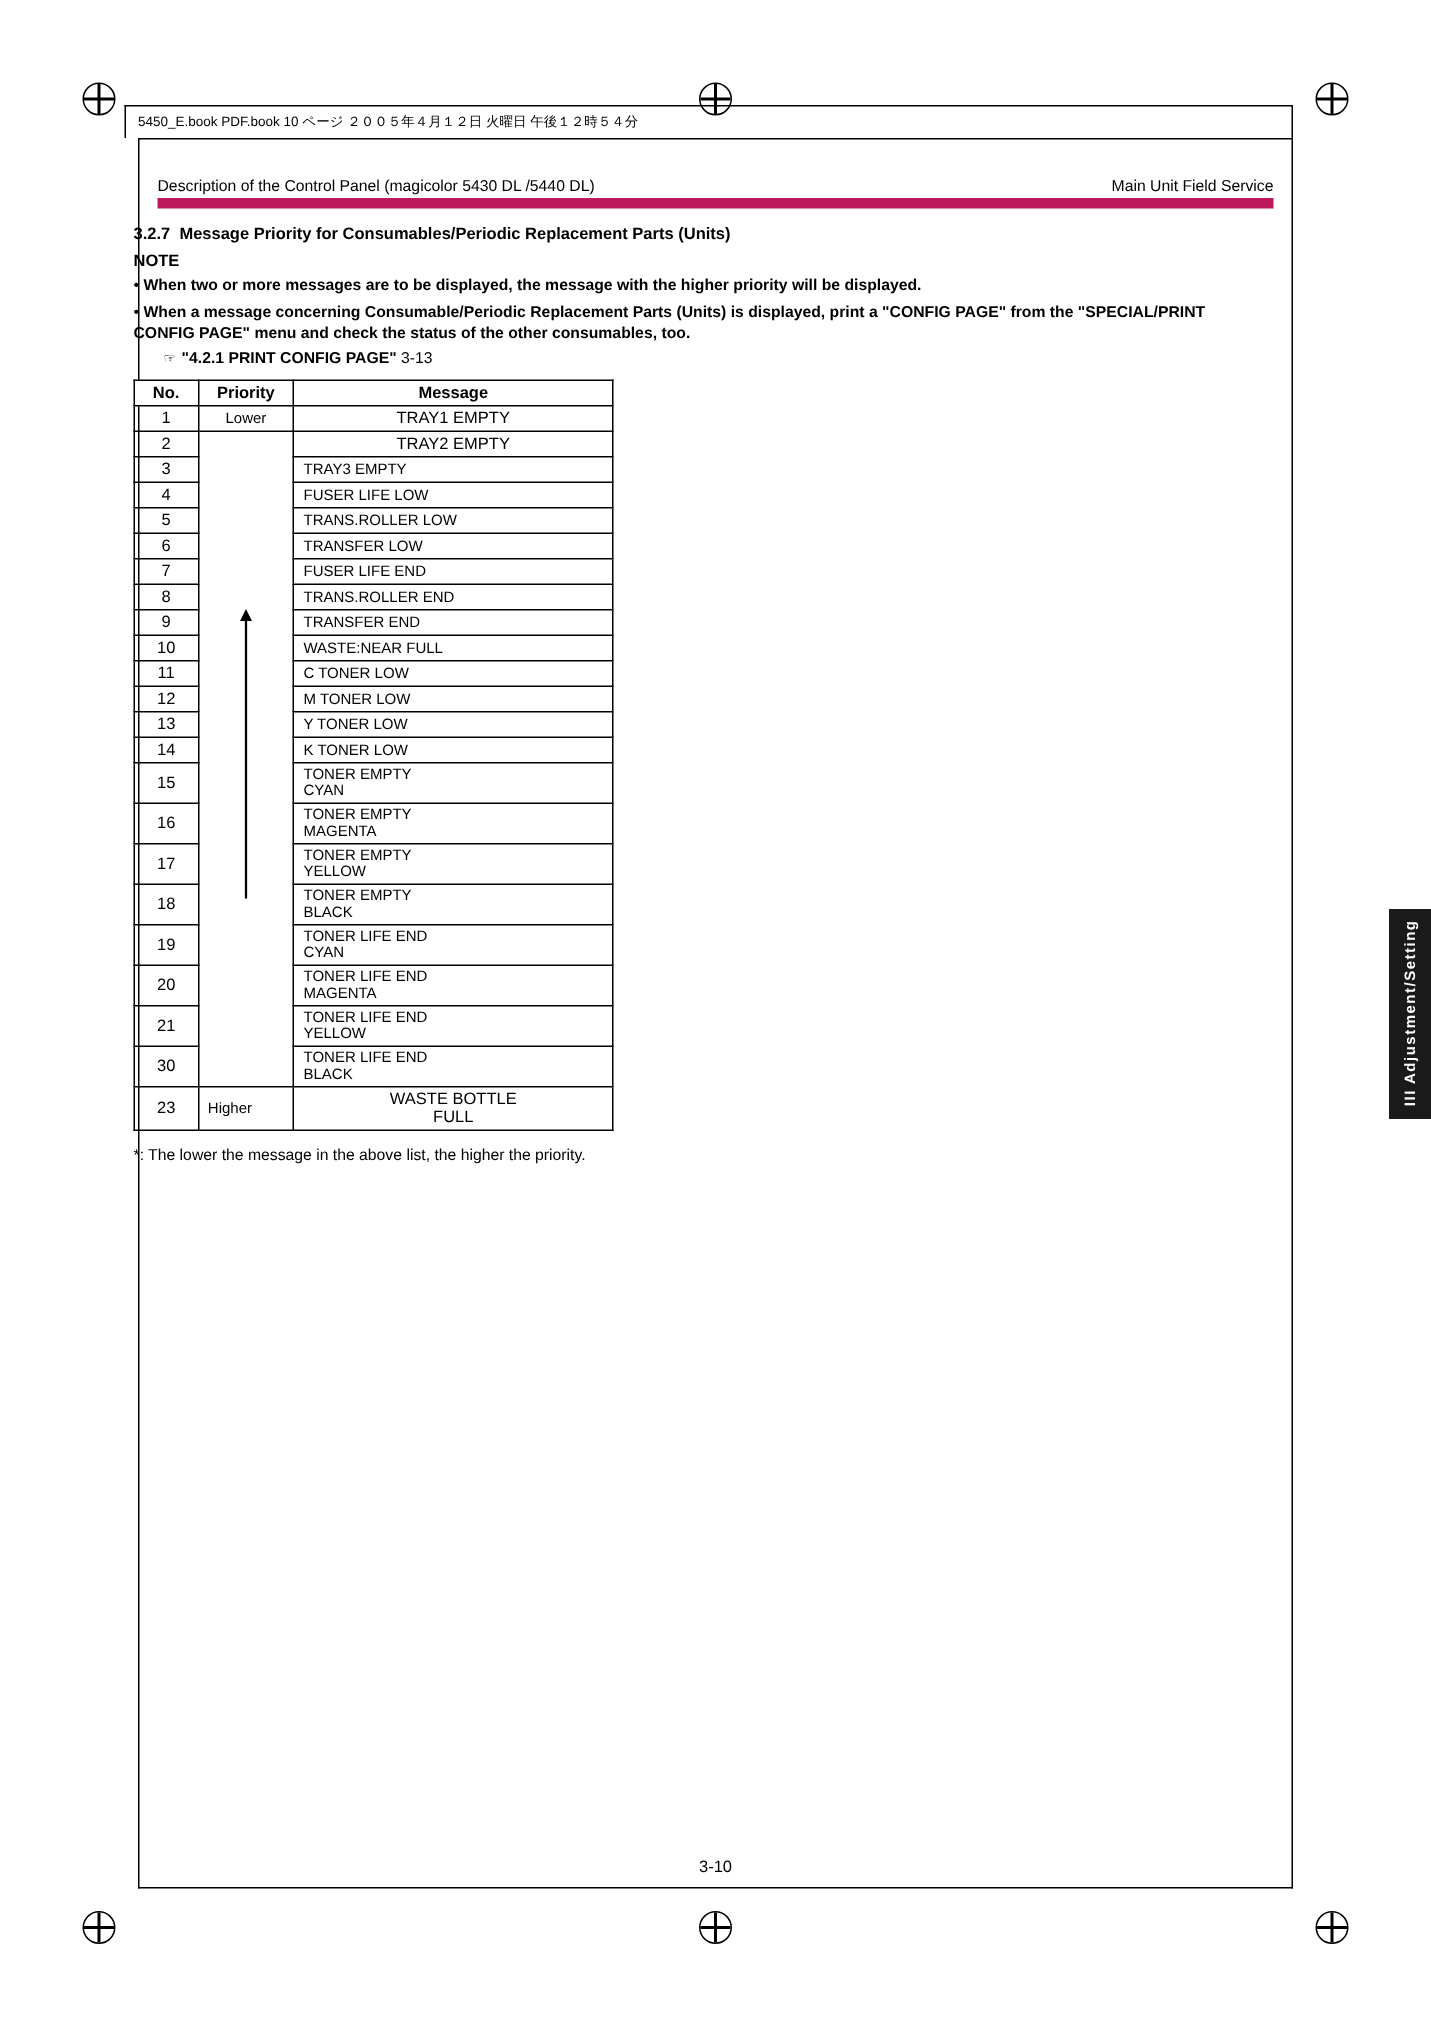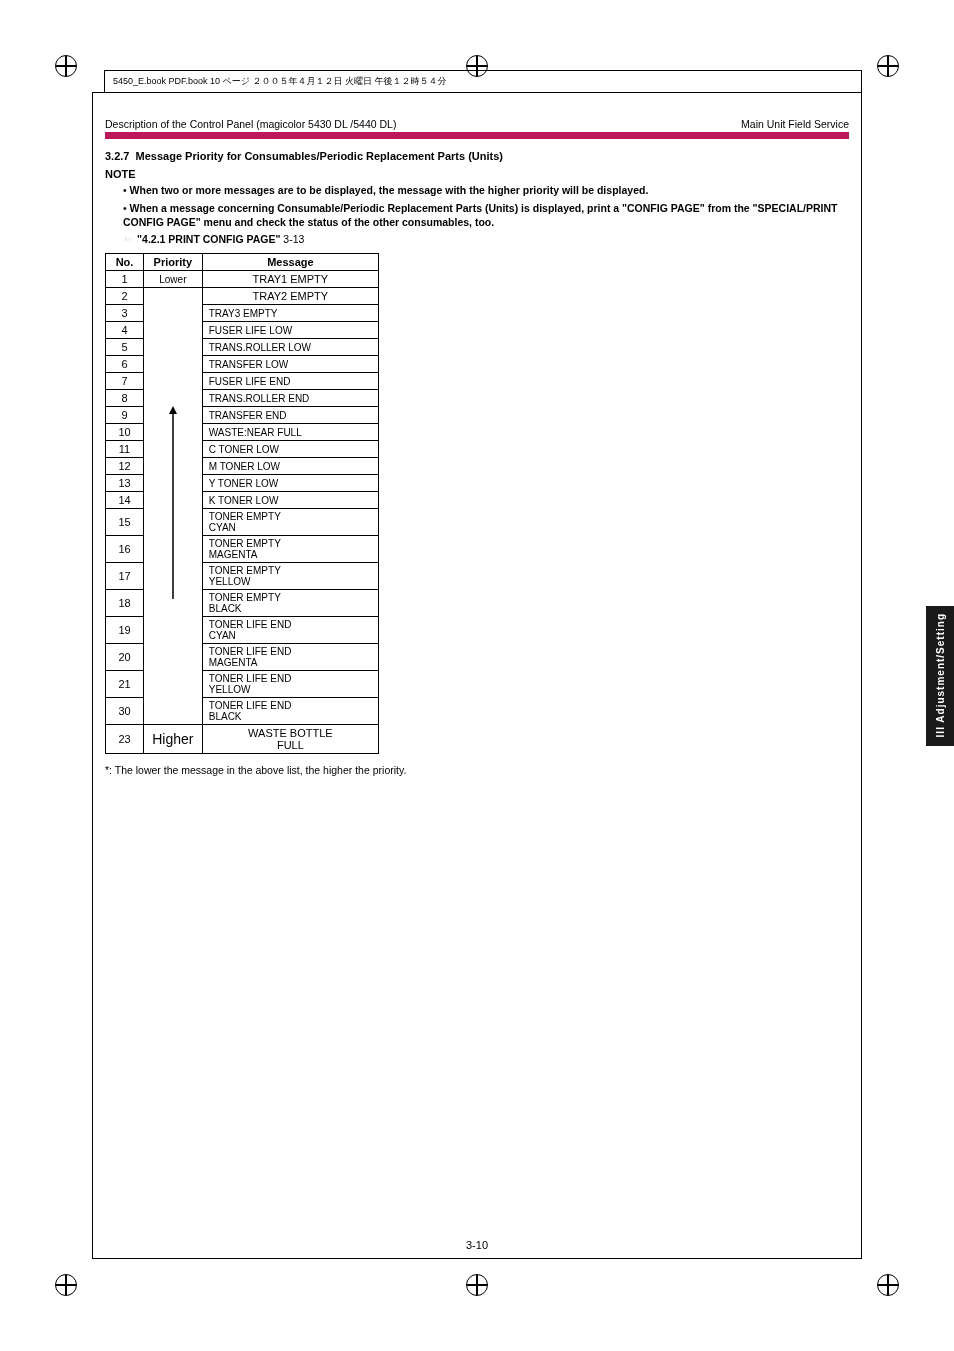--- a/index.html
+++ b/index.html
@@ -99,21 +99,21 @@
       writing-mode: vertical-rl;
       transform: rotate(180deg);
       white-space: nowrap;
       letter-spacing: 1px;
     }
 
     
     .top-strip {
       position: absolute;
       top: 70px;
-      left: 104px;
+      left: 83px;
       right: 92px;
       height: 22px;
       border: 1px solid #000;
       border-bottom: none;
       display: flex;
       align-items: center;
       padding: 0 8px;
       font-size: 9px;
     }
 
@@ -133,21 +133,21 @@
       font-size: 10.5px;
     }
     .page-header-right {
       font-size: 10.5px;
     }
 
     
     .main-content {
       position: absolute;
       top: 150px;
-      left: 105px;
+      left: 89px;
       right: 110px;
     }
 
     
     .section-heading {
       font-size: 11px;
       font-weight: bold;
       margin-bottom: 6px;
     }
 
@@ -155,21 +155,21 @@
     .note-block {
       margin-bottom: 8px;
     }
     .note-label {
       font-size: 11px;
       font-weight: bold;
       margin-bottom: 3px;
     }
     .note-item {
       font-size: 10.5px;
-      margin-left: 18px;
+      margin-left: 0;
       margin-bottom: 3px;
       line-height: 1.4;
     }
     .note-item::before {
       content: '• ';
     }
     .bold-text {
       font-weight: bold;
     }
     .ref-line {
@@ -179,21 +179,21 @@
       display: flex;
       align-items: center;
       gap: 4px;
     }
     .ref-icon {
       font-size: 9px;
     }
 
     
     .priority-table {
-      width: 274px;
+      width: 320px;
       border-collapse: collapse;
       margin-top: 6px;
       font-size: 11px;
     }
     .priority-table th, .priority-table td {
       border: 1px solid #000;
       padding: 2px 6px;
       text-align: center;
       vertical-align: middle;
     }
@@ -380,21 +380,21 @@
         <tr>
           <td>21</td>
           <td>TONER LIFE END<br>YELLOW</td>
         </tr>
         <tr>
           <td>30</td>
           <td>TONER LIFE END<br>BLACK</td>
         </tr>
         <tr>
           <td>23</td>
-          <td style="text-align: center; font-size: 14px;">Higher</td>
+          <td style="font-size: 10px;">Higher</td>
           <td>WASTE BOTTLE<br>FULL</td>
         </tr>
       </tbody>
   </table>
 
   <div class="footer-note">
     <span>The lower the message in the above list, the higher the priority.</span>
   </div>
 
 </div>

